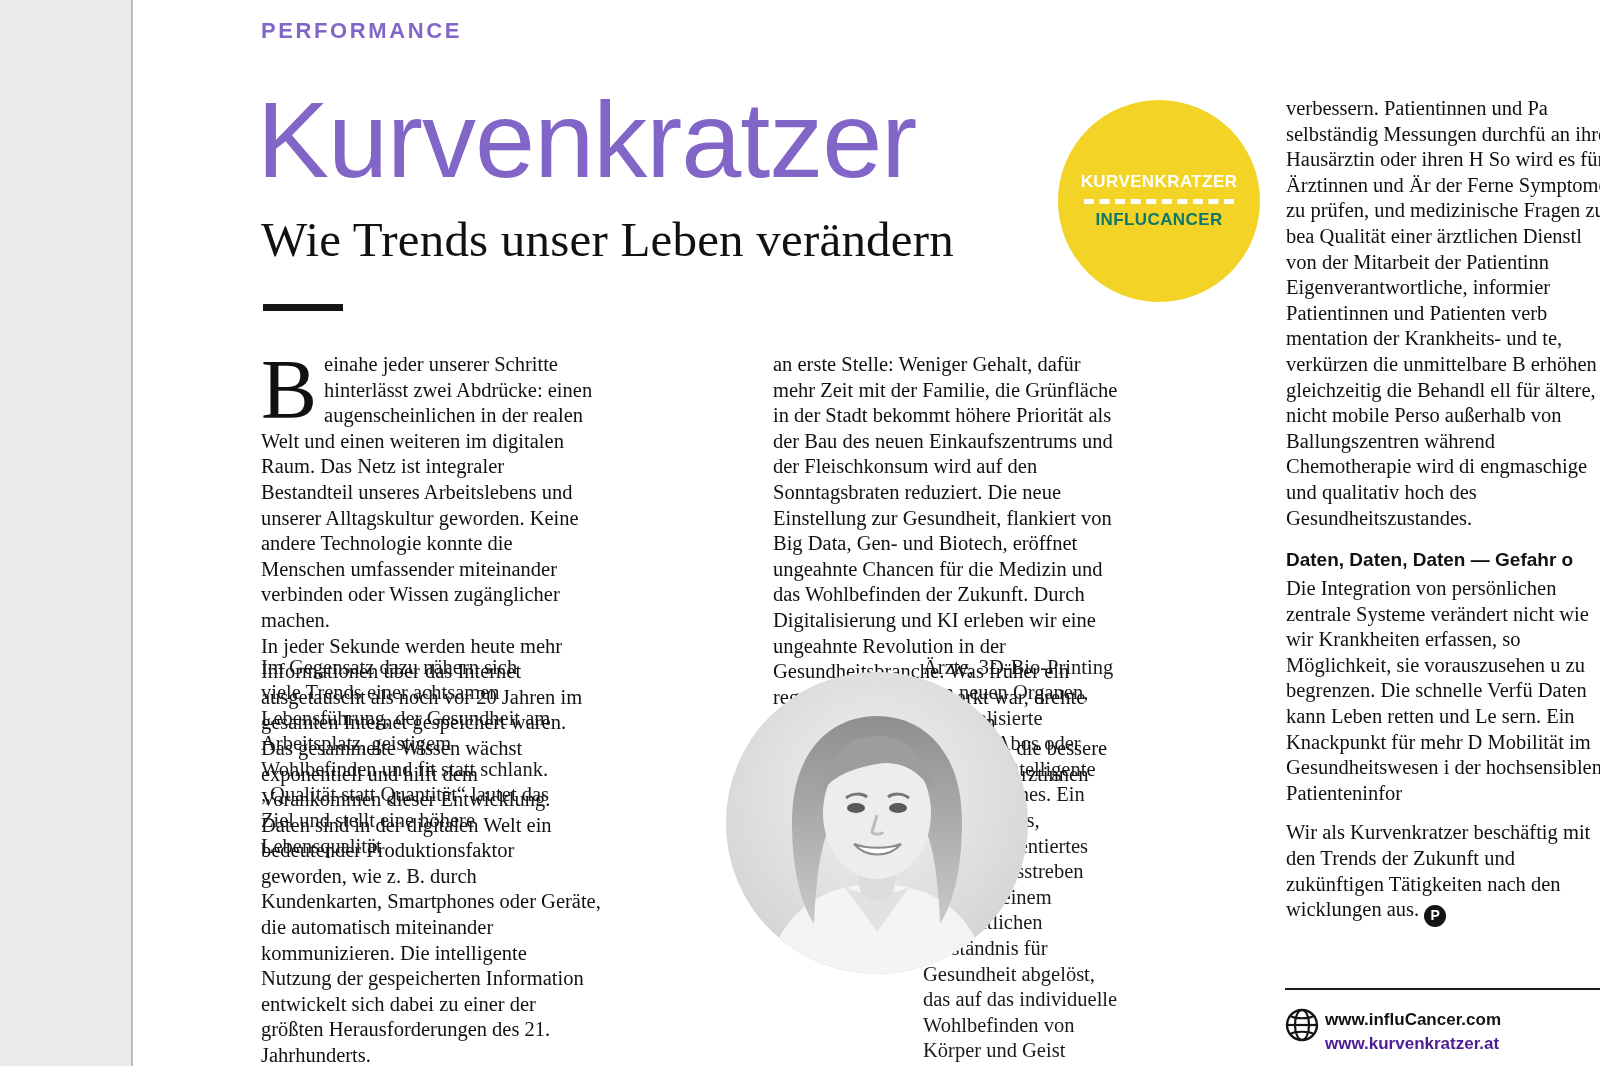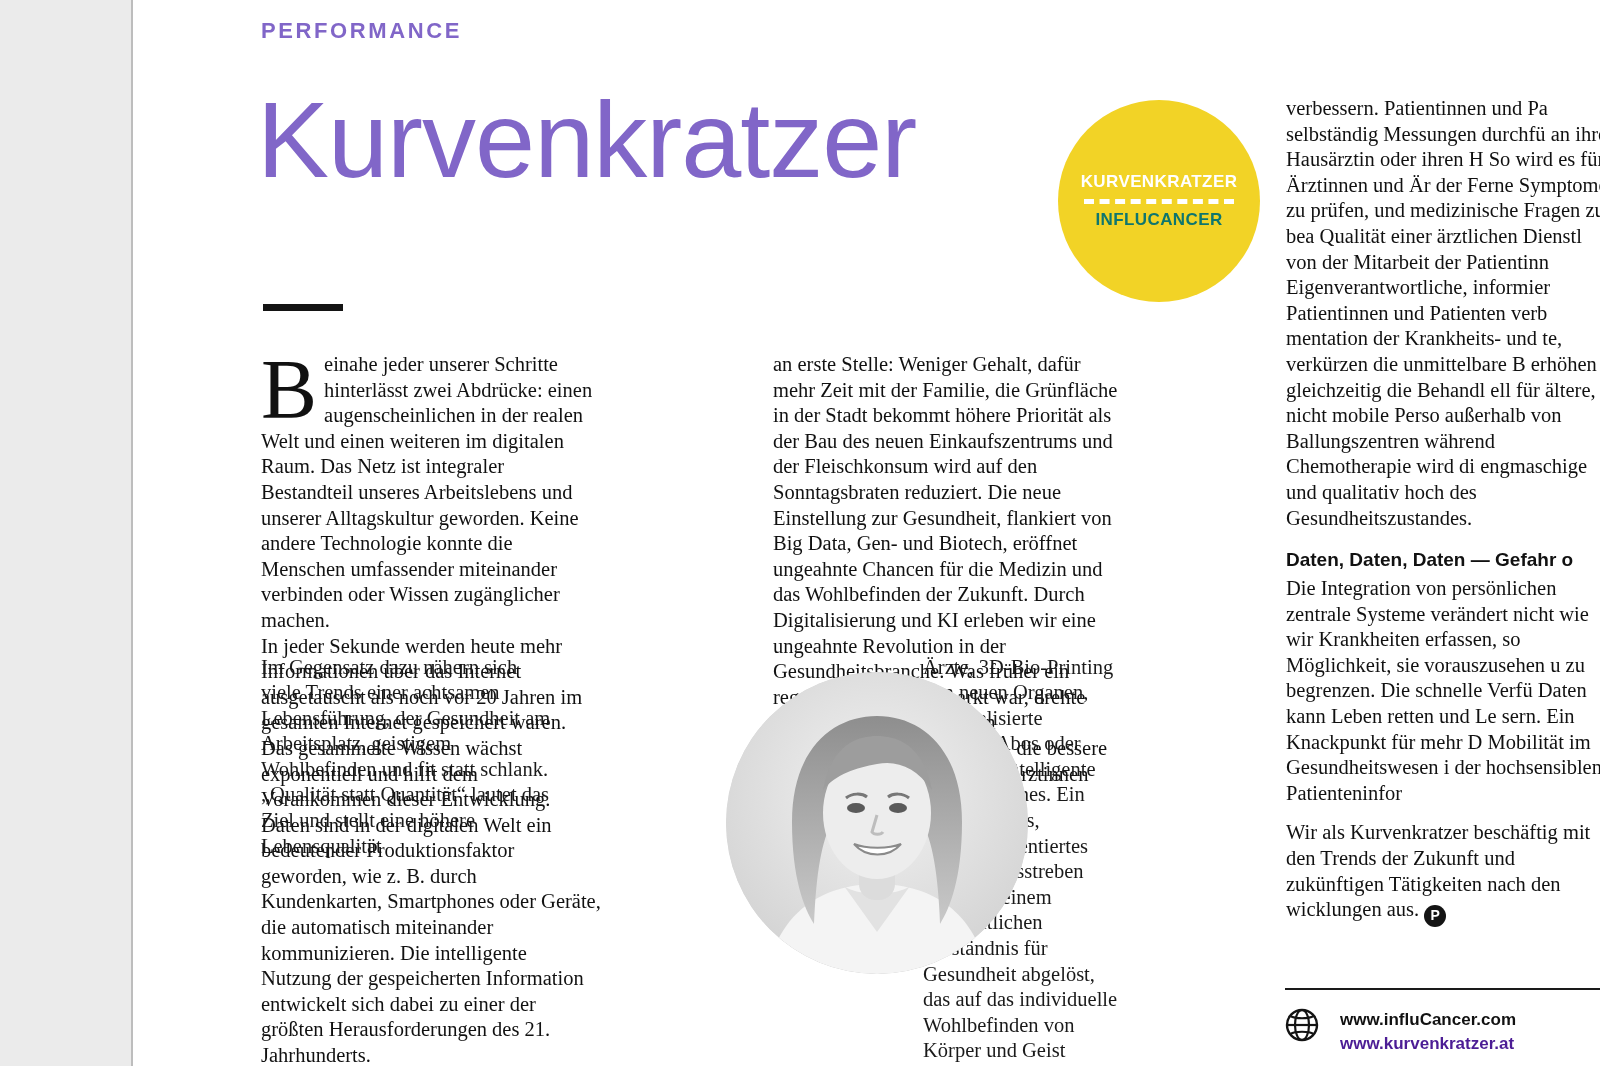--- a/index.html
+++ b/index.html
@@ -212,21 +212,21 @@
     width: 315px;
     height: 2px;
     background: #1a1a1a;
   }
   .footer-links {
     position: absolute;
     left: 1152px;
     top: 1008px;
     display: flex;
     align-items: flex-start;
-    gap: 21px;
+    gap: 6px;
   }
   .globe {
     width: 34px;
     height: 34px;
     flex: 0 0 34px;
   }
   .footer-text {
     font-family: "Liberation Sans", sans-serif;
     font-weight: bold;
     font-size: 17px;
@@ -256,20 +256,21 @@
 
   <div class="gutter"></div>
   <div class="gutter-rule"></div>
 
   <div class="content">
 
     <div class="kicker">PERFORMANCE</div>
 
     <div class="headline">Kurvenkratzer</div>
 
+    <div class="subhead">Wie Trends unser Leben verändern</div>
 
     <div class="rule-short"></div>
 
     <div class="badge">
       <div class="badge-line1">KURVENKRATZER</div>
       <div class="badge-dashes"></div>
       <div class="badge-line2">INFLUCANCER</div>
     </div>
 
     <div class="col col1">

